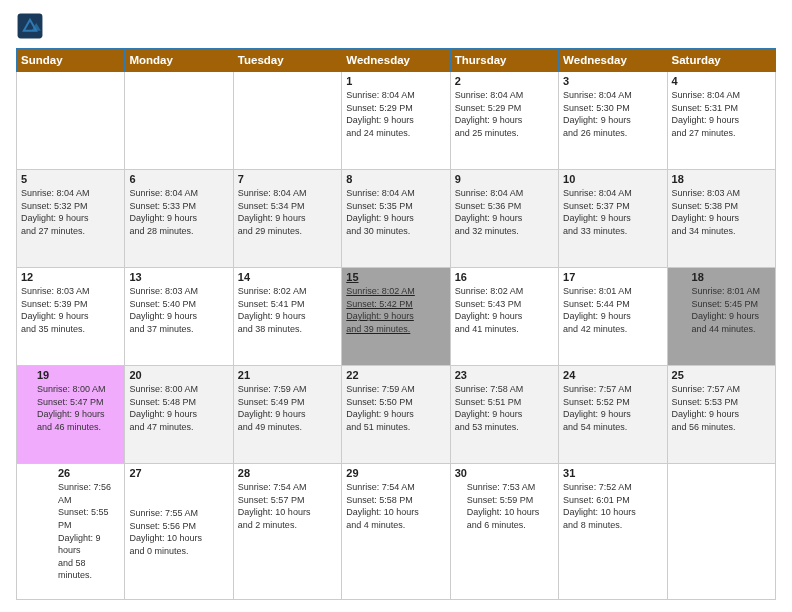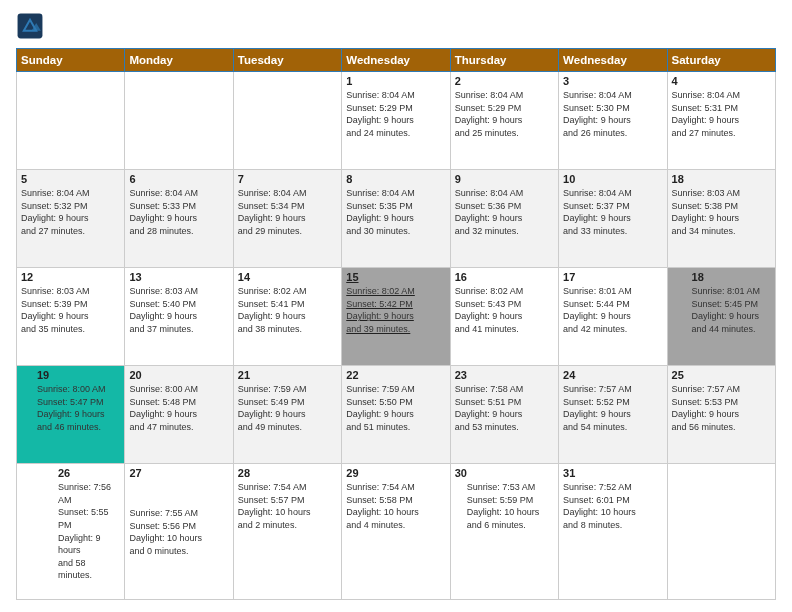--- a/index.html
+++ b/index.html
@@ -257,21 +257,21 @@
           </td>
           <td style="background: #a3a3a3; padding-left: 24px;">
             <span class="day-number">18</span>
             <div class="day-info" style="white-space: pre-line;">Sunrise: 8:01 AM
 Sunset: 5:45 PM
 Daylight: 9 hours
 and 44 minutes.</div>
           </td>
         </tr>
         <tr>
-          <td style="background: #14b8a6; padding-left: 20px;">
+          <td style="background: #f0abfc; padding-left: 20px;">
             <span class="day-number">19</span>
             <div class="day-info" style="white-space: pre-line;">Sunrise: 8:00 AM
 Sunset: 5:47 PM
 Daylight: 9 hours
 and 46 minutes.</div>
           </td>
           <td style="background: rgb(242, 242, 242);">
             <span class="day-number">20</span>
             <div class="day-info" style="white-space: pre-line;">Sunrise: 8:00 AM
 Sunset: 5:48 PM

